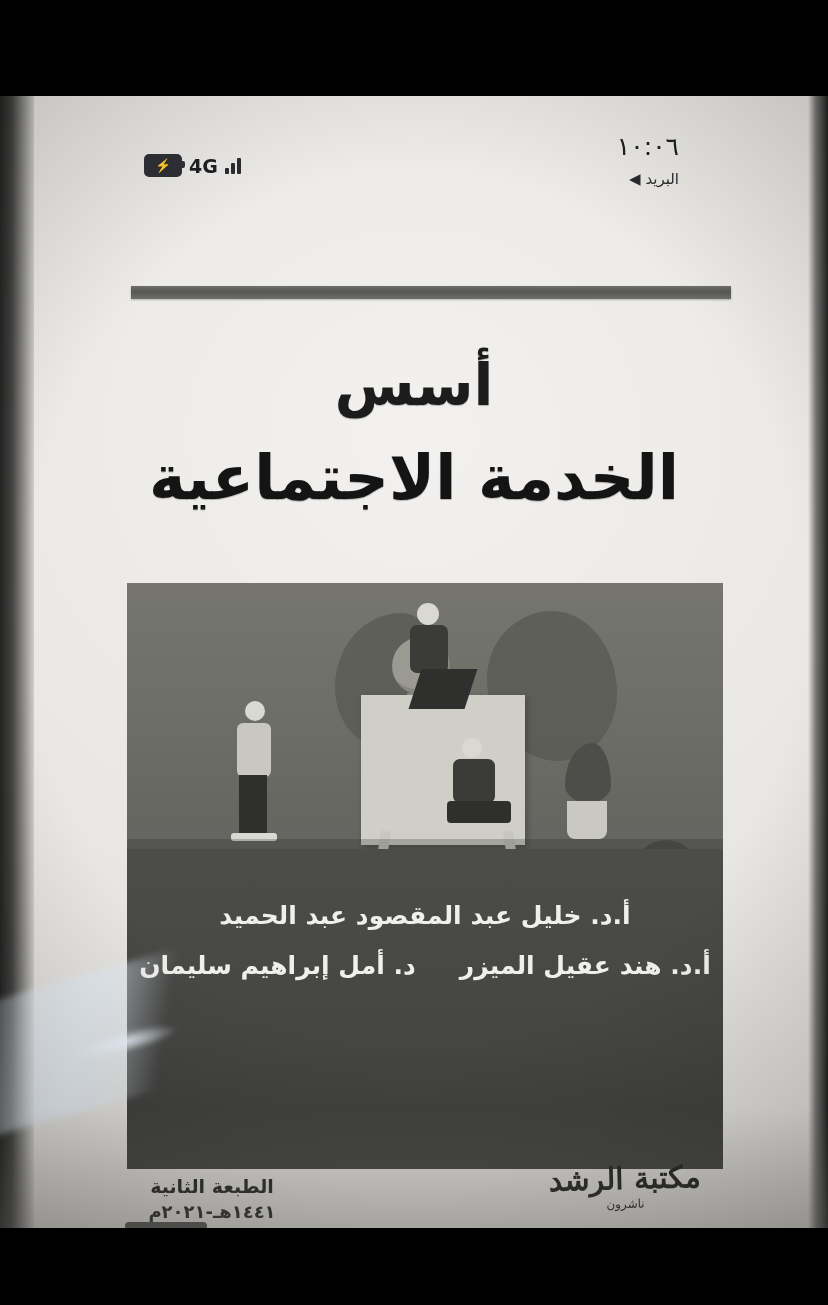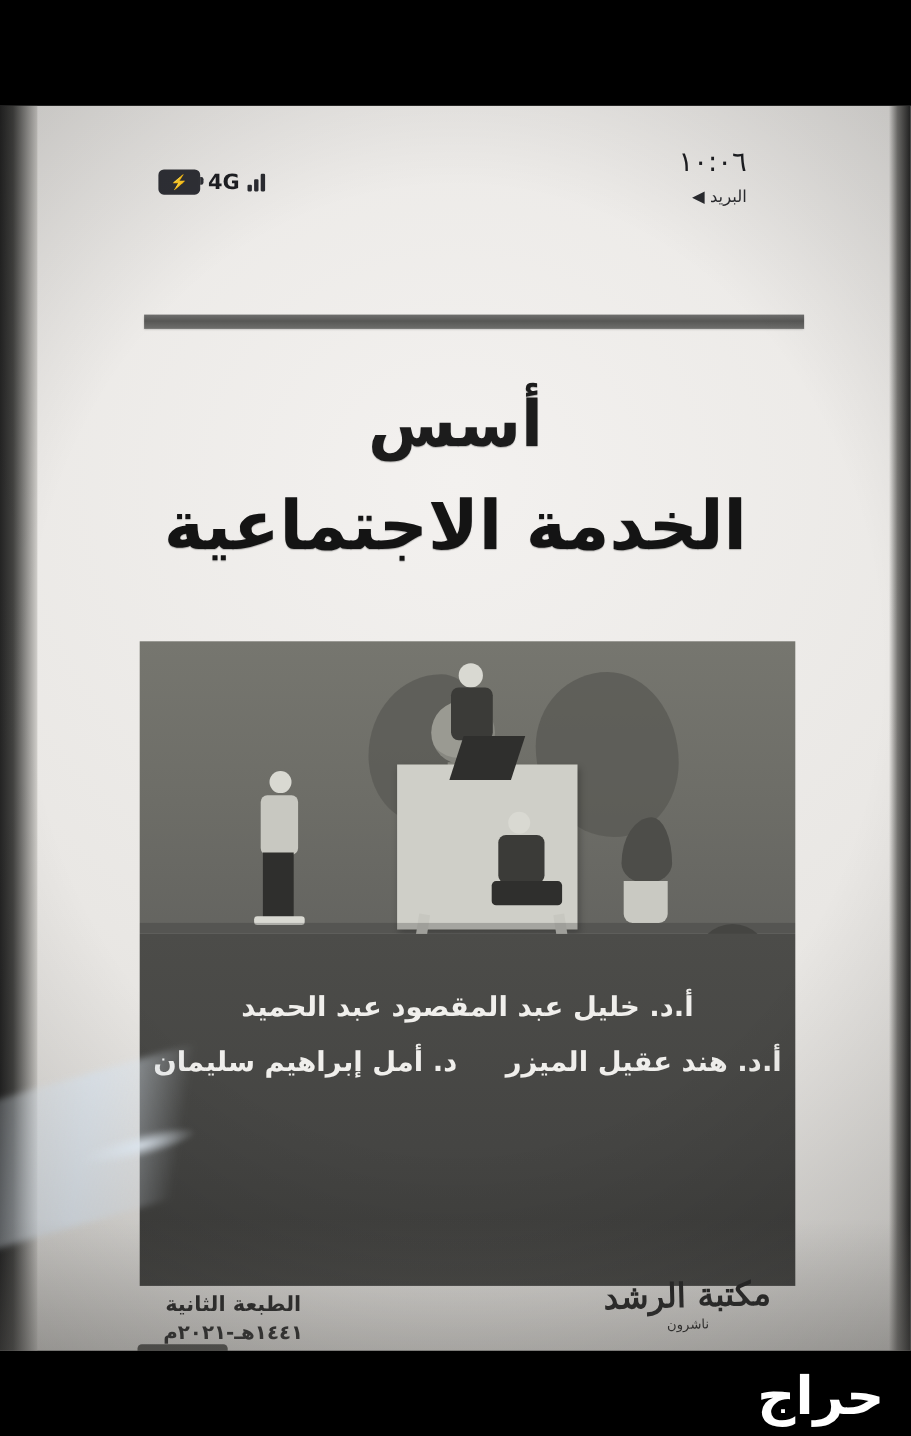--- a/index.html
+++ b/index.html
@@ -507,15 +507,14 @@
 
     <div class="chip">→|←</div>
 
     <div class="glare"></div>
     <div class="glare2"></div>
     <div class="edge-bottomshade"></div>
     <div class="vignette"></div>
   </div>
 
   <div class="bar-bottom"></div>
-  <div class="watermark">حراج</div>
 
 </div>
 
 </body></html>

